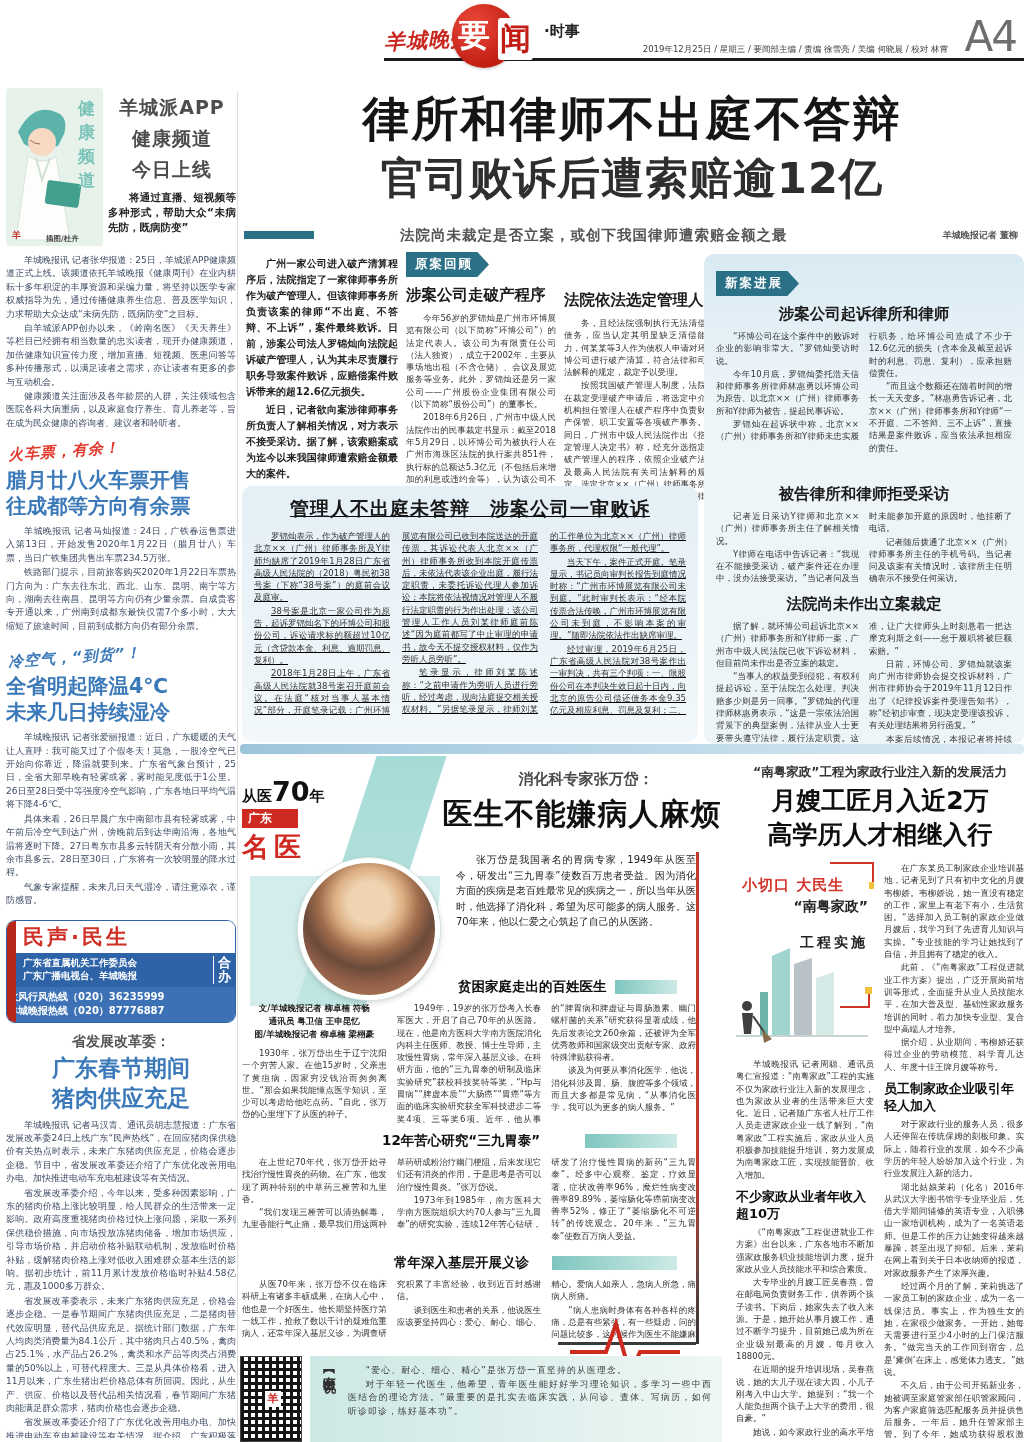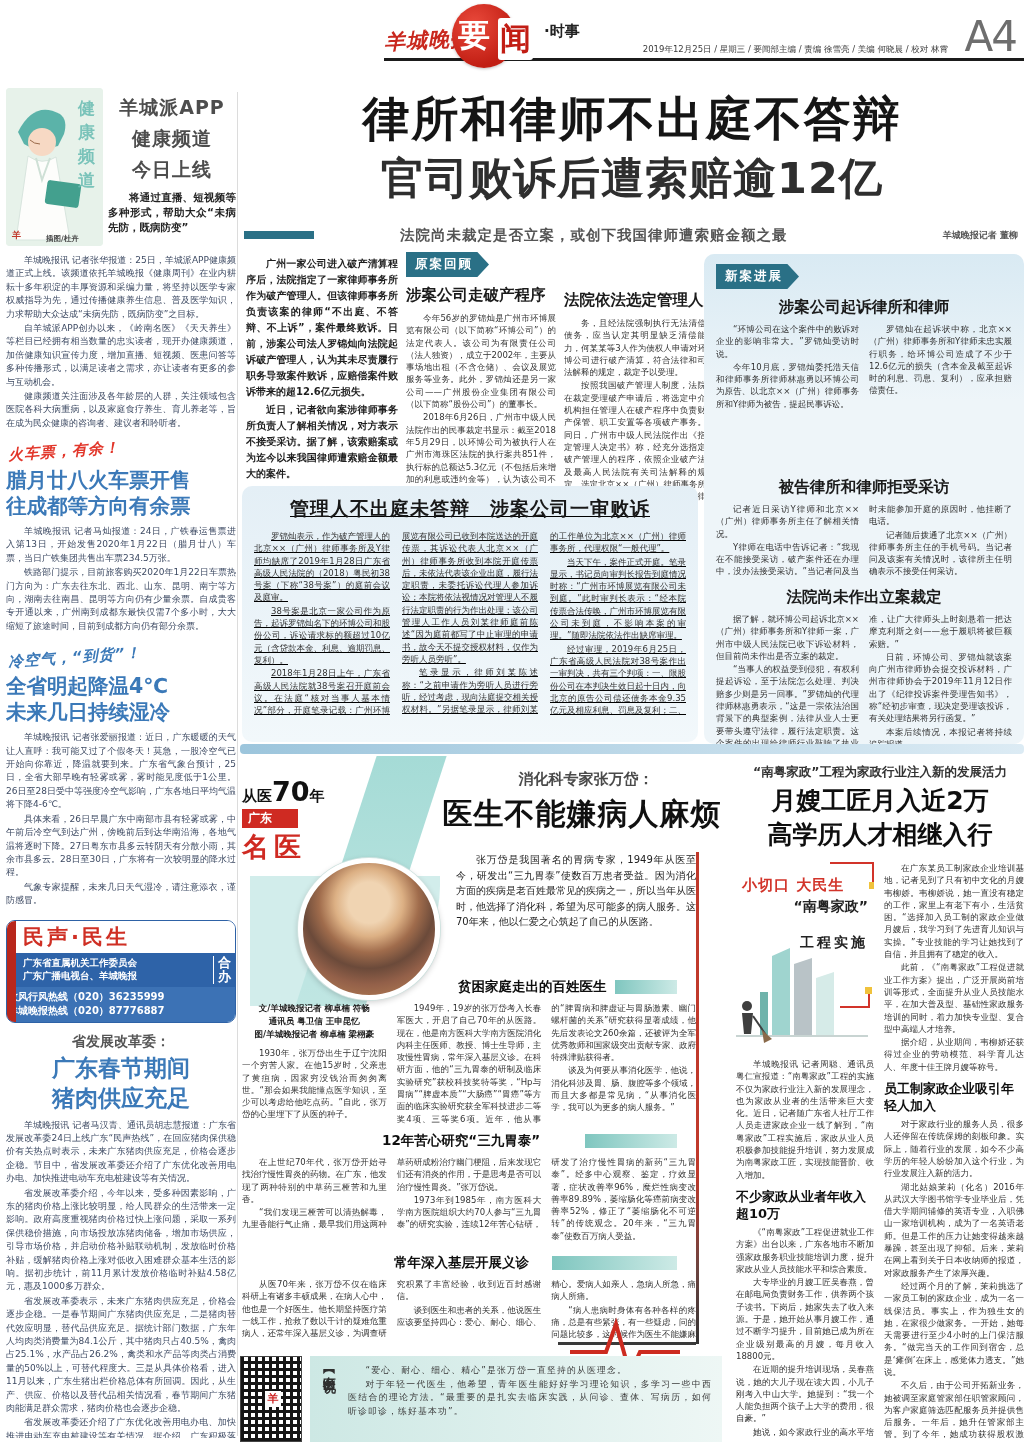--- a/index.html
+++ b/index.html
@@ -51,21 +51,21 @@
   .deck { margin-left:86px; font-size:14.5px; font-weight:700; color:#555; letter-spacing:1px; }
   .tbyline { margin-left:auto; font-size:9px; color:#555; font-weight:700; }
   .introcol { position:absolute; left:6px; top:172px; width:152px; height:300px; overflow:hidden; }
   .introp { font-size:10px; line-height:16px; font-weight:700; color:#1f1f1f; text-indent:2em; text-align:justify; margin-bottom:2px; }
   .seclabel { display:inline-block; background:#2a7086; color:#fff; font-size:12.5px; font-weight:800; padding:4px 16px 4px 9px; clip-path:polygon(0 0,86% 0,100% 50%,86% 100%,0 100%); letter-spacing:2px; }
   .colB { position:absolute; left:166px; top:168px; width:150px; height:306px; overflow:hidden; }
   .colC { position:absolute; left:324px; top:168px; width:142px; height:306px; overflow:hidden; }
   .colhead { font-size:15.5px; font-weight:800; color:#1b1b1b; margin:8px 0 6px; }
   .colC .colhead { margin-top:38px; }
   .p { font-size:8.5px; line-height:12.3px; color:#333; text-indent:2em; text-align:justify; margin-bottom:1px; }
-  .panelB { position:absolute; left:464px; top:170px; width:320px; height:490px; background:linear-gradient(#d9eaf3,#eef5f9 30%); border-radius:10px; padding:10px 12px; overflow:hidden; }
+  .panelB { position:absolute; left:464px; top:170px; width:320px; height:490px; background:linear-gradient(#d9eaf3,#eef5f9 30%); border-radius:10px; padding:17px 12px; overflow:hidden; }
   .panelB .ph { text-align:center; font-size:15.5px; font-weight:800; color:#1b1b1b; margin:8px 0 5px; }
   .twocol { column-count:2; column-gap:10px; overflow:hidden; }
   .tc-sue { height:146px; }
   .tc-refuse { height:76px; }
   .tc-ruling { height:160px; }
   .panelA { position:absolute; left:2px; top:402px; width:456px; height:256px; background:linear-gradient(#e4eff6,#f2f8fb); border-radius:10px; padding:8px 12px; overflow:hidden;text-decoration:underline; }
   .bannerh { text-align:center; font-size:19px; font-weight:900; color:#181818; margin:2px 0 8px; letter-spacing:1px; }
   .threecol { column-count:3; column-gap:12px; height:198px; overflow:hidden; }
   #band { position:absolute; left:240px; top:744px; width:784px; height:10px; background:linear-gradient(90deg,#9cc5dc,#dcebf4); border-radius:4px; }
 
@@ -242,20 +242,21 @@
       <p class="p">按照我国破产管理人制度，法院在裁定受理破产申请后，将选定中介机构担任管理人在破产程序中负责财产保管、职工安置等各项破产事务。同日，广州市中级人民法院作出《指定管理人决定书》称，经充分选指定破产管理人的程序，依照企业破产法及最高人民法院有关司法解释的规定，选定北京××（广州）律师事务所担任环博公司管理人，负责人为Y律师。</p>
     </div>
 
     <div class="panelB">
       <span class="seclabel">新案进展</span>
       <div class="ph">涉案公司起诉律所和律师</div>
       <div class="twocol tc-sue">
         <p class="p">“环博公司在这个案件中的败诉对企业的影响非常大。”罗锦灿受访时说。</p>
         <p class="p">今年10月底，罗锦灿委托浩天信和律师事务所律师林惠勇以环博公司为原告、以北京××（广州）律师事务所和Y律师为被告，提起民事诉讼。</p>
         <p class="p">罗锦灿在起诉状中称，北京××（广州）律师事务所和Y律师未忠实履行职务，给环博公司造成了不少于12.6亿元的损失（含本金及截至起诉时的利息、罚息、复利），应承担赔偿责任。</p>
+        <p class="p">“而且这个数额还在随着时间的增长一天天变多。”林惠勇告诉记者，北京××（广州）律师事务所和Y律师“一不开庭、二不答辩、三不上诉”，直接结果是案件败诉，应当依法承担相应的责任。</p>
       </div>
       <div class="ph">被告律所和律师拒受采访</div>
       <div class="twocol tc-refuse">
         <p class="p">记者近日采访Y律师和北京××（广州）律师事务所主任了解相关情况。</p>
         <p class="p">Y律师在电话中告诉记者：“我现在不能接受采访，破产案件还在办理中，没办法接受采访。”当记者问及当时未能参加开庭的原因时，他挂断了电话。</p>
         <p class="p">记者随后拨通了北京××（广州）律师事务所主任的手机号码。当记者问及该案有关情况时，该律所主任明确表示不接受任何采访。</p>
       </div>
       <div class="ph">法院尚未作出立案裁定</div>
       <div class="twocol tc-ruling">
         <p class="p">据了解，就环博公司起诉北京××（广州）律师事务所和Y律师一案，广州市中级人民法院已收下诉讼材料，但目前尚未作出是否立案的裁定。</p>

